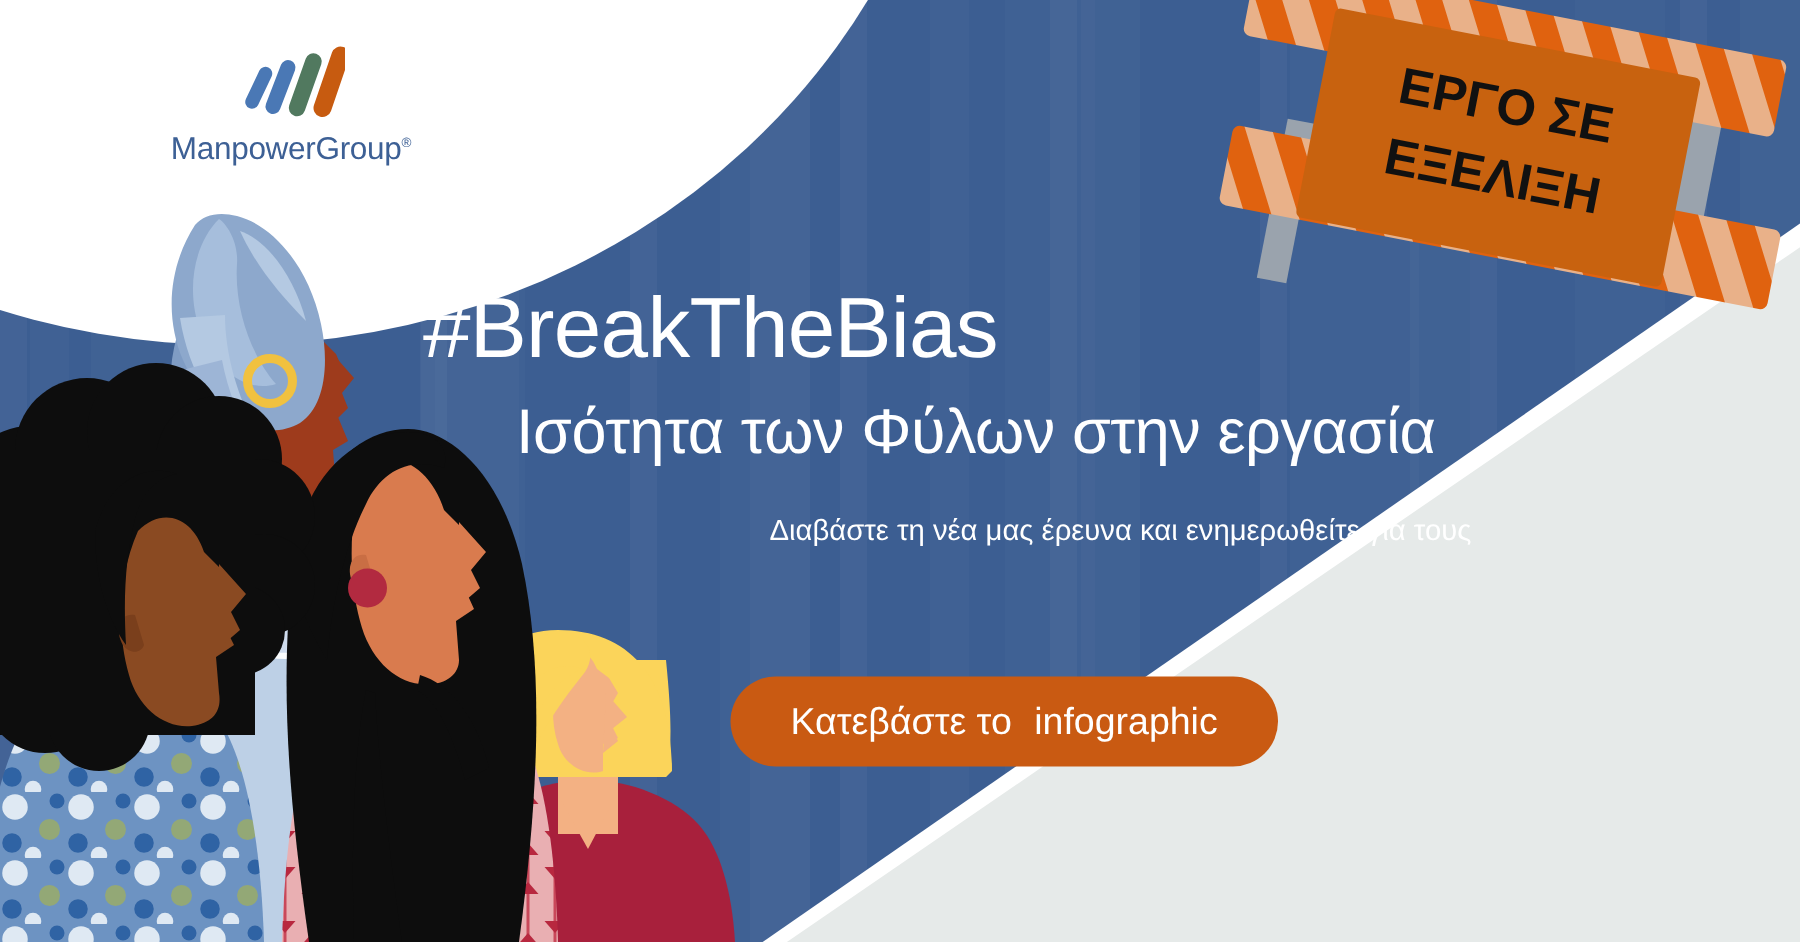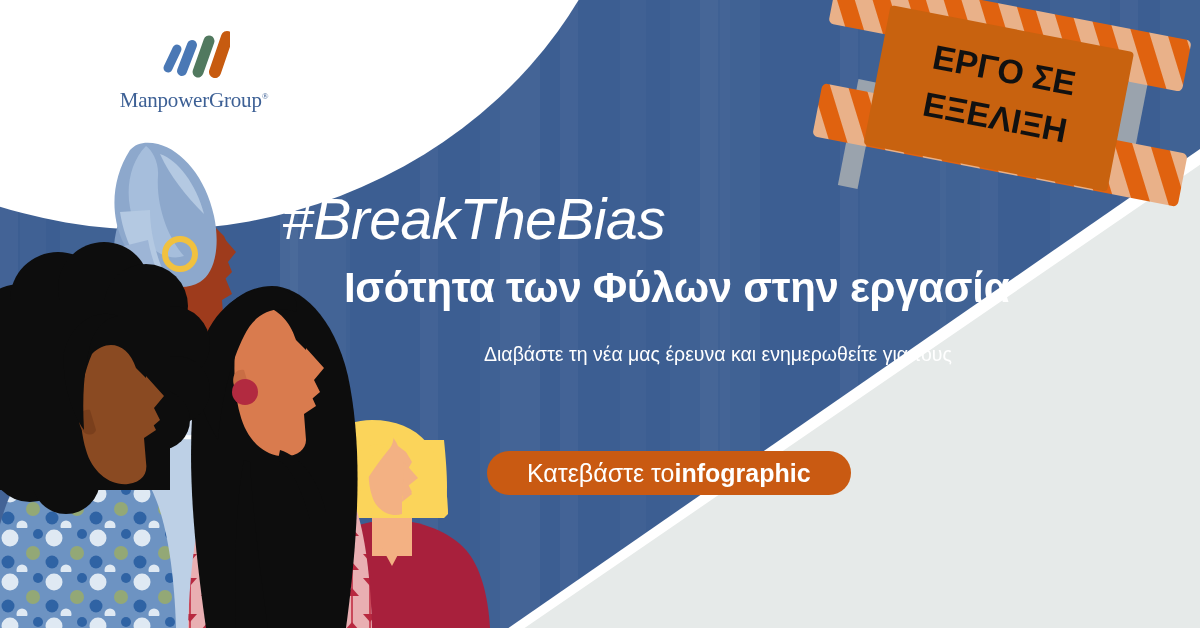--- a/index.html
+++ b/index.html
@@ -48,68 +48,68 @@
     background:#ffffff;
     clip-path:polygon(100% 0,100% 100%,0 100%);
   }
 
   
   .logo{position:absolute;left:104px;top:28px;width:180px;text-align:center;}
   .logo-mark{width:72px;height:52px;margin:0 auto 8px;display:block;}
   .logo-word{
     font-size:21px;letter-spacing:-.2px;
     color:#3d6095;font-weight:400;white-space:nowrap;
-    font-family:Liberation Serif, serif;
+    font-family:Liberation Sans, sans-serif;
   }
   .logo-word sup{font-size:9px;vertical-align:super;}
 
   
   .illustration{position:absolute;left:0;top:0;width:520px;height:628px;}
 
   
   .sign{
     position:absolute;left:812px;top:-8px;
     width:400px;height:230px;
   }
 
   
   .copy{position:absolute;left:0;top:0;width:1200px;height:628px;}
 
   .headline{
     position:absolute;left:282px;top:191px;
     font-size:57px;line-height:1;
-    font-style:italic;font-weight:300;
+    font-weight:300;
     color:#ffffff;letter-spacing:-.5px;
     white-space:nowrap;
   }
   .subhead{
     position:absolute;left:344px;top:266px;
     font-size:42px;line-height:1.05;
-    font-weight:700;color:#ffffff;
+    font-weight:400;color:#ffffff;
     letter-spacing:-.3px;white-space:nowrap;
   }
   .paragraph{
-    position:absolute;left:484px;top:340px;
+    position:absolute;left:513px;top:340px;
     width:520px;
     font-size:19.5px;line-height:1.48;
     color:#ffffff;font-weight:400;
   }
   .paragraph span{display:block;white-space:nowrap;}
 
   .cta{
     position:absolute;left:487px;top:451px;
-    height:44px;padding:0 40px;
+    height:60px;padding:0 40px;
     display:inline-flex;align-items:center;justify-content:center;
     background:#c95a12;
     border:none;border-radius:34px;
     color:#ffffff;font-size:25px;
     font-family:"Liberation Sans",sans-serif;
     cursor:pointer;white-space:nowrap;
   }
-  .cta .b{font-weight:700;margin-left:0;}
+  .cta .b{font-weight:400;margin-left:15px;}
 </style>
 </head>
 <body>
 
 <div class="banner">
 
   <div class="bg-blue"></div>
   <div class="bg-texture"></div>
   <div class="bg-blob"></div>
 

